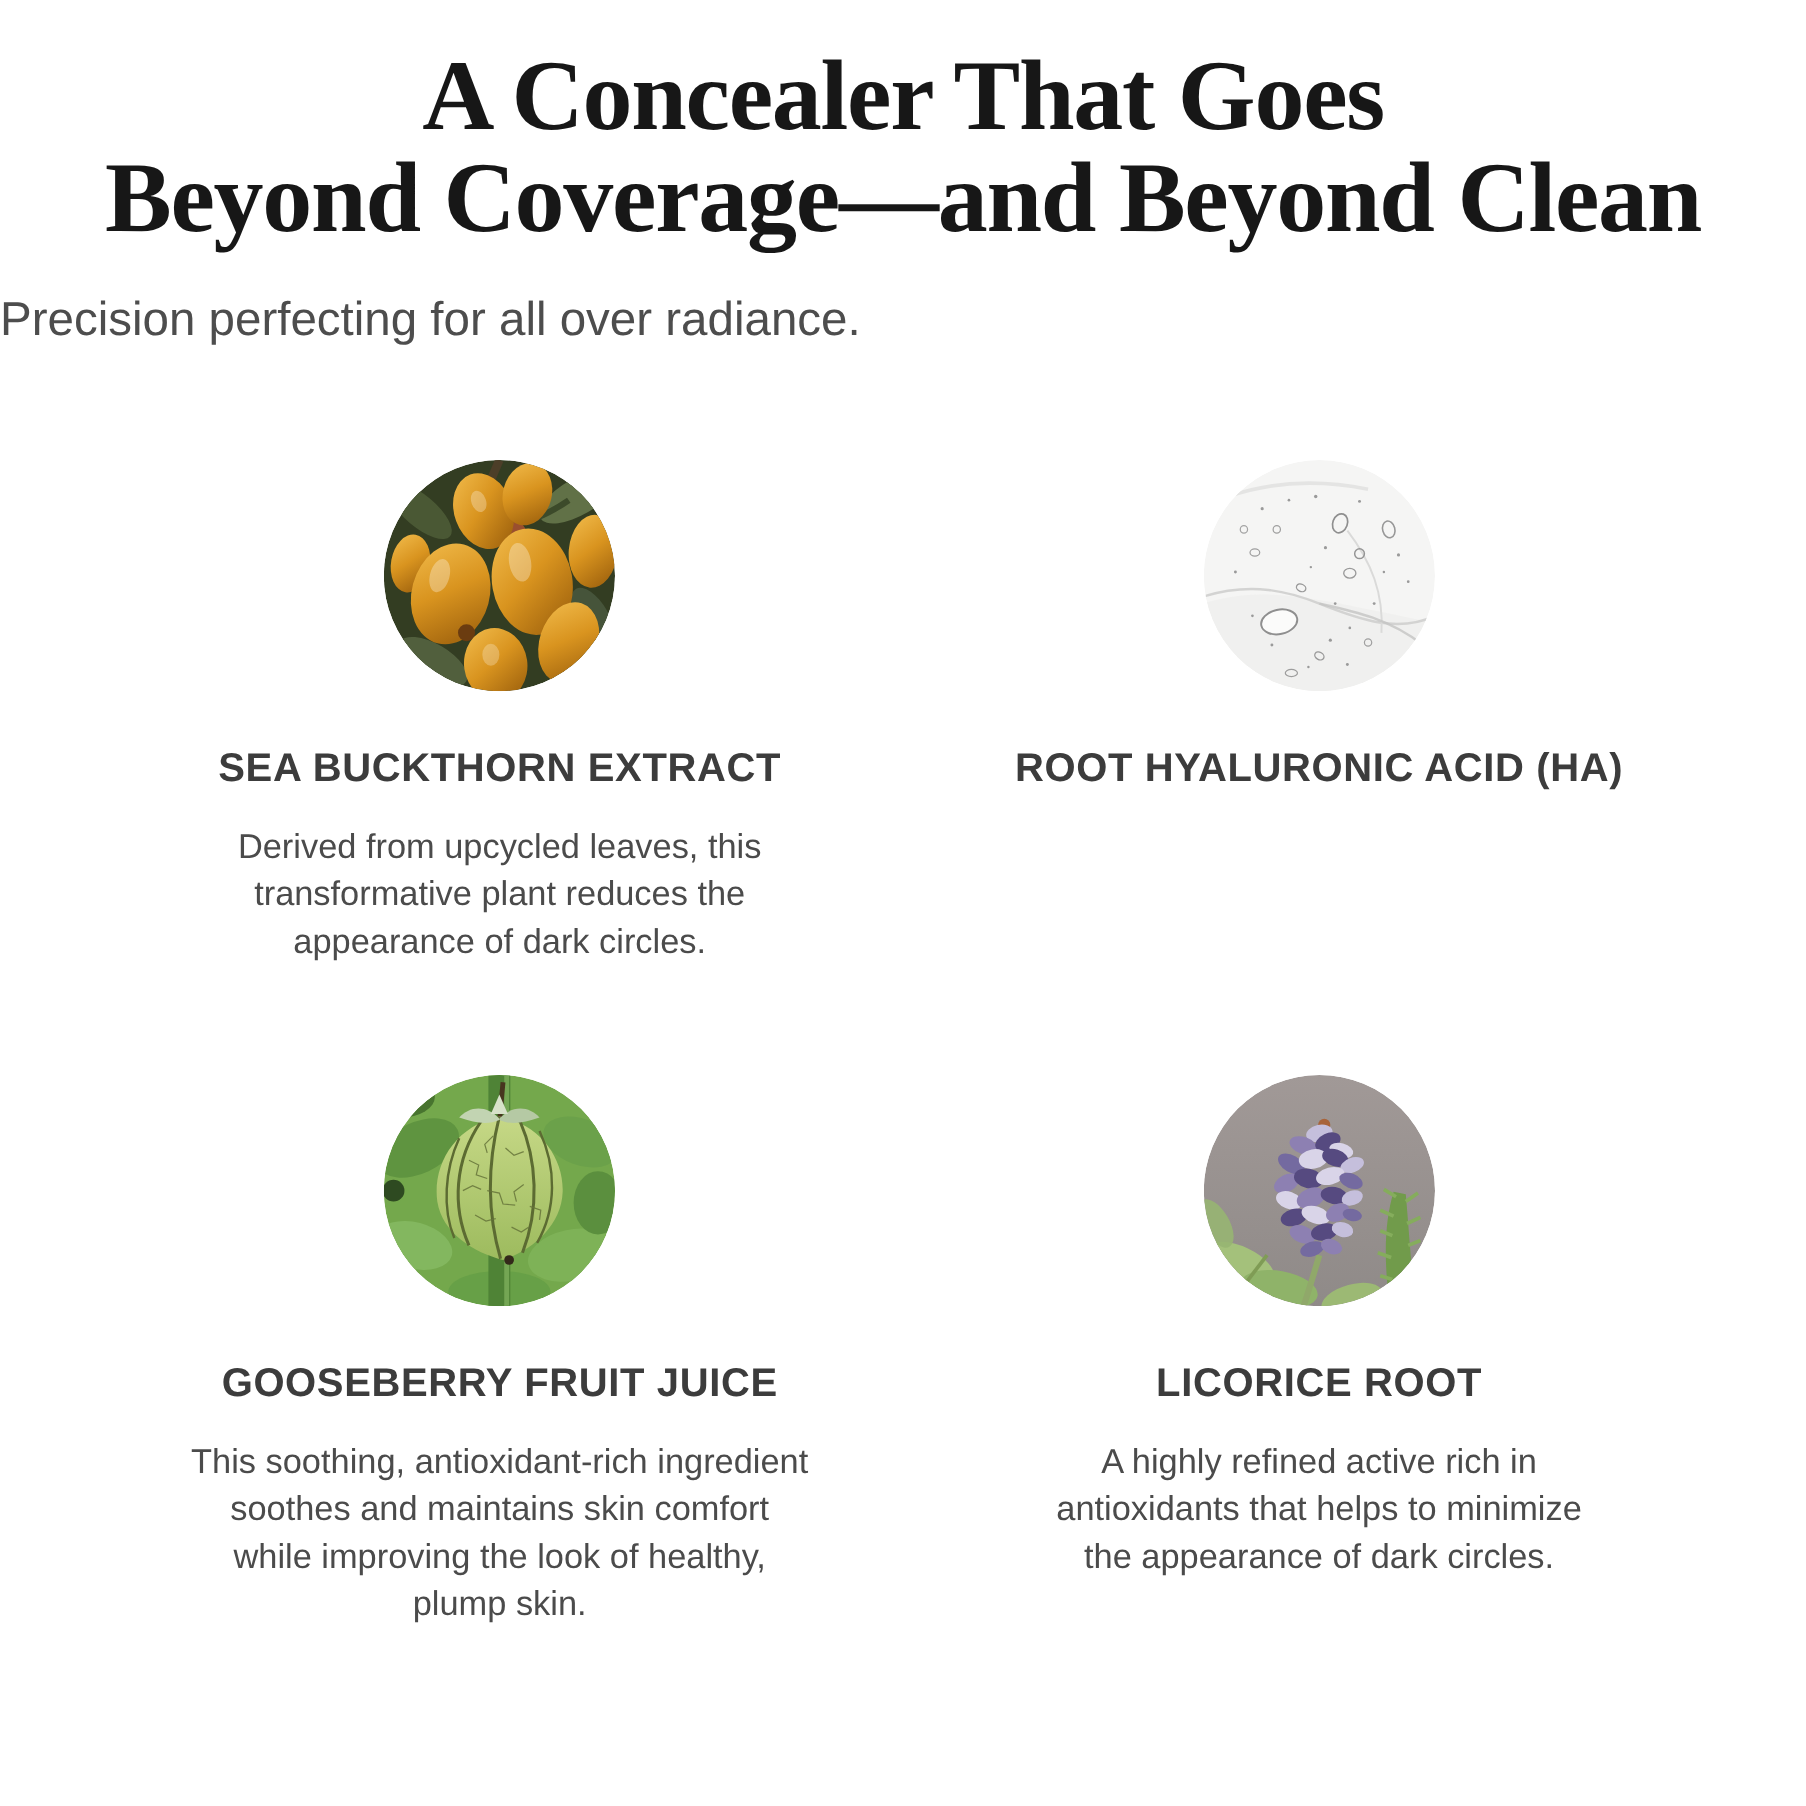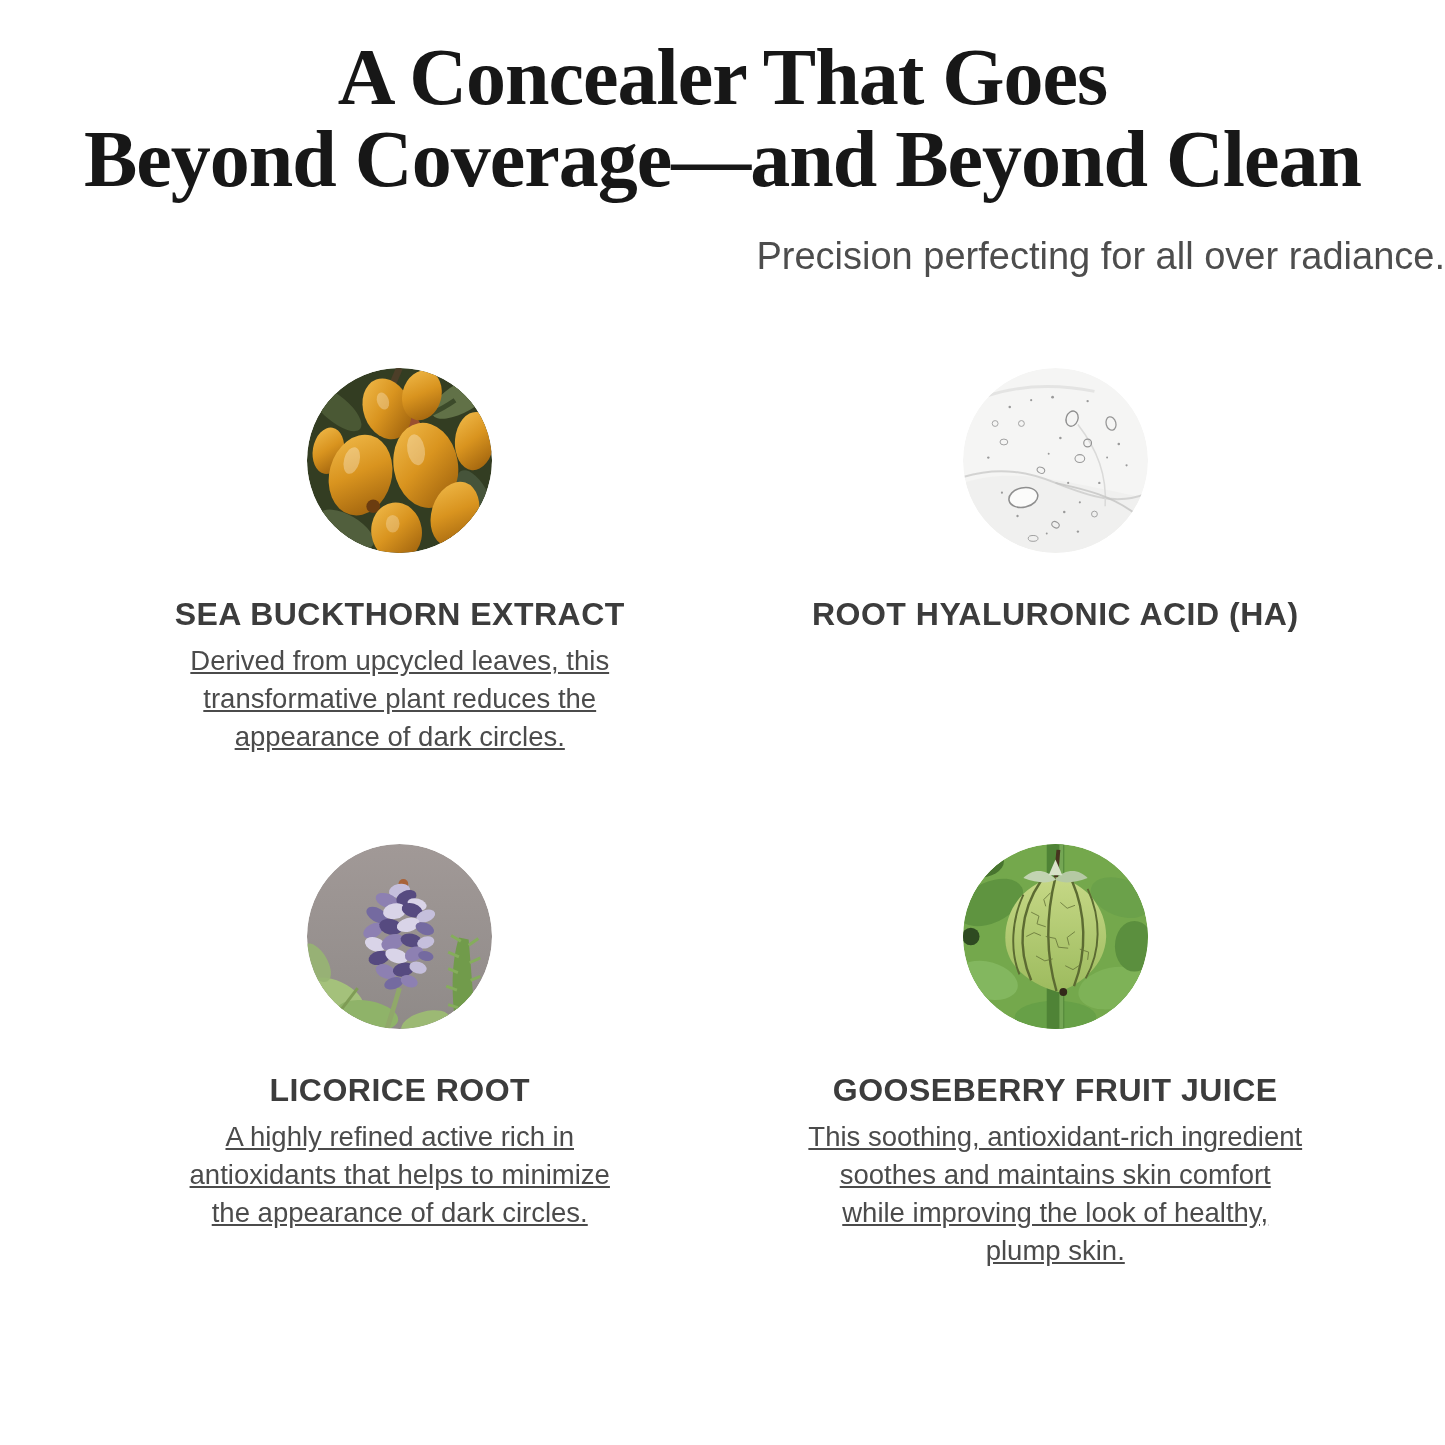--- a/index.html
+++ b/index.html
@@ -17,21 +17,21 @@
     font-family:"Liberation Serif", serif;
     font-weight:700;
     font-size:80px;
     line-height:82px;
     letter-spacing:-1px;
     color:#171717;
     white-space:pre-line;
   }
   .subtitle {
     margin-top:30px;
-    text-align:right;
+    text-align:left;
     font-size:38px;
     line-height:52px;
     color:#4d4d4d;
     white-space:pre-line;
   }
   .grid {
     margin:86px 62px 0 72px;
     display:grid;
     grid-template-columns:1fr 1fr;
     row-gap:88px;
@@ -51,26 +51,25 @@
   .photo svg { display:block; width:185px; height:185px; }
   .card-title {
     margin-top:44px;
     font-size:32px;
     line-height:34px;
     font-weight:bold;
     letter-spacing:0.5px;
     color:#3c3c3c;
   }
   .card-desc {
-    margin-top:11px;
+    margin-top:27px;
     font-size:27.5px;
     line-height:38px;
     color:#4b4b4b;
     white-space:pre-line;
-    text-decoration:underline;
   }
 </style>
 </head>
 <body>
 
 <div class="page">
 
   <div class="headline">A Concealer That Goes
 Beyond Coverage—and Beyond Clean</div>
   <div class="subtitle">Precision perfecting for all over radiance.</div>
@@ -165,20 +164,76 @@
                 <circle cx="40" cy="128" r="1.1"></circle>
                 <circle cx="118" cy="168" r="1.2"></circle>
               <circle cx="86" cy="170" r="1"></circle>
                 <circle cx="148" cy="92" r="1"></circle>
                 <circle cx="108" cy="118" r="1.1"></circle>
             </g>
           </g>
         </svg>
       </div>
       <div class="card-title">ROOT HYALURONIC ACID (HA)</div>
+    </div>
+
+    <div class="card">
+      <div class="photo">
+        <svg viewBox="0 0 190 190" xmlns="http://www.w3.org/2000/svg">
+          <defs>
+            <clipPath id="c4">
+                <circle cx="95" cy="95" r="95"></circle>
+              </clipPath>
+            <linearGradient id="huskG" x1="0" y1="0" x2="0" y2="1">
+              <stop offset="0" stop-color="#c6d886"></stop>
+              <stop offset="1" stop-color="#9dbb5e"></stop>
+            </linearGradient>
+          </defs>
+          <g clip-path="url(#c4)">
+            <rect width="190" height="190" fill="#74a84c"></rect>
+            <ellipse cx="28" cy="60" rx="36" ry="21" fill="#5f9440" transform="rotate(-25 28 60)"></ellipse>
+            <ellipse cx="162" cy="55" rx="32" ry="19" fill="#6ba14a" transform="rotate(20 162 55)"></ellipse>
+            <ellipse cx="25" cy="140" rx="32" ry="19" fill="#83b75f" transform="rotate(15 25 140)"></ellipse>
+            <ellipse cx="154" cy="148" rx="36" ry="21" fill="#7eb257" transform="rotate(-12 154 148)"></ellipse>
+            <ellipse cx="95" cy="178" rx="42" ry="17" fill="#67a047"></ellipse>
+            <ellipse cx="14" cy="18" rx="28" ry="17" fill="#48742f"></ellipse>
+            <ellipse cx="176" cy="105" rx="20" ry="26" fill="#5b8f3e"></ellipse>
+            <circle cx="8" cy="95" r="9" fill="#2e4a21"></circle>
+            <rect x="86" y="0" width="18" height="190" fill="#4f8336"></rect>
+            <rect x="99" y="0" width="4" height="190" fill="#74a654"></rect>
+            <path d="M95,40 C96,28 97,16 98,6" stroke="#47351f" stroke-width="4" fill="none"></path>
+            <path d="M95,34 C58,42 40,74 44,104 C48,130 74,146 98,152 C122,144 146,124 147,96 C148,68 128,40 95,34 Z" fill="url(#huskG)"></path>
+            <path d="M80,38 C58,70 56,108 70,140" stroke="#5c6b32" stroke-width="2.5" fill="none"></path>
+            <path d="M95,34 C86,70 84,110 96,151" stroke="#5c6b32" stroke-width="2.5" fill="none"></path>
+            <path d="M112,38 C126,70 128,110 114,146" stroke="#5c6b32" stroke-width="2.5" fill="none"></path>
+            <path d="M128,46 C142,76 142,110 126,138" stroke="#5c6b32" stroke-width="2" fill="none"></path>
+            <path d="M62,52 C50,78 48,110 58,134" stroke="#5c6b32" stroke-width="2" fill="none"></path>
+            <g stroke="#66743a" stroke-width="1" fill="none" opacity="0.85">
+              <path d="M70,70 l8,4 l-2,8 l9,3"></path>
+              <path d="M100,60 l7,6 l8,-3"></path>
+              <path d="M85,95 l10,2 l3,9 l10,1"></path>
+              <path d="M115,90 l-8,6 l2,8"></path>
+              <path d="M75,115 l9,5 l8,-2"></path>
+              <path d="M105,125 l8,4 l6,-4"></path>
+              <path d="M90,50 l-7,7 l2,7"></path>
+              <path d="M120,108 l9,3 l-1,8"></path>
+              <path d="M65,95 l8,-4 l7,3"></path>
+            </g>
+            <path d="M95,36 C84,24 70,26 62,35 C76,40 86,41 95,37 Z" fill="#c2d4b2"></path>
+            <path d="M95,36 C106,24 120,26 128,35 C114,40 104,41 95,37 Z" fill="#b5c9a4"></path>
+            <path d="M88,32 L95,16 L102,32 Z" fill="#d7e2c9"></path>
+            <circle cx="103" cy="152" r="4" fill="#33291a"></circle>
+          </g>
+        </svg>
+      </div>
+      <div class="card-title">GOOSEBERRY FRUIT JUICE</div>
+      <div class="card-desc" style="max-width:545px">This soothing, antioxidant-rich ingredient
+soothes and maintains skin comfort
+while improving the look of healthy,
+plump skin.</div>
     </div>
 
     <div class="card">
       <div class="photo">
         <svg viewBox="0 0 190 190" xmlns="http://www.w3.org/2000/svg">
           <defs>
             <clipPath id="c3">
                 <circle cx="95" cy="95" r="95"></circle>
               </clipPath>
             <linearGradient id="bgG" x1="0" y1="0" x2="0" y2="1">
@@ -226,70 +281,14 @@
             </g>
           </g>
         </svg>
       </div>
       <div class="card-title">LICORICE ROOT</div>
       <div class="card-desc" style="max-width:480px">A highly refined active rich in
 antioxidants that helps to minimize
 the appearance of dark circles.</div>
     </div>
 
-    <div class="card">
-      <div class="photo">
-        <svg viewBox="0 0 190 190" xmlns="http://www.w3.org/2000/svg">
-          <defs>
-            <clipPath id="c4">
-                <circle cx="95" cy="95" r="95"></circle>
-              </clipPath>
-            <linearGradient id="huskG" x1="0" y1="0" x2="0" y2="1">
-              <stop offset="0" stop-color="#c6d886"></stop>
-              <stop offset="1" stop-color="#9dbb5e"></stop>
-            </linearGradient>
-          </defs>
-          <g clip-path="url(#c4)">
-            <rect width="190" height="190" fill="#74a84c"></rect>
-            <ellipse cx="28" cy="60" rx="36" ry="21" fill="#5f9440" transform="rotate(-25 28 60)"></ellipse>
-            <ellipse cx="162" cy="55" rx="32" ry="19" fill="#6ba14a" transform="rotate(20 162 55)"></ellipse>
-            <ellipse cx="25" cy="140" rx="32" ry="19" fill="#83b75f" transform="rotate(15 25 140)"></ellipse>
-            <ellipse cx="154" cy="148" rx="36" ry="21" fill="#7eb257" transform="rotate(-12 154 148)"></ellipse>
-            <ellipse cx="95" cy="178" rx="42" ry="17" fill="#67a047"></ellipse>
-            <ellipse cx="14" cy="18" rx="28" ry="17" fill="#48742f"></ellipse>
-            <ellipse cx="176" cy="105" rx="20" ry="26" fill="#5b8f3e"></ellipse>
-            <circle cx="8" cy="95" r="9" fill="#2e4a21"></circle>
-            <rect x="86" y="0" width="18" height="190" fill="#4f8336"></rect>
-            <rect x="99" y="0" width="4" height="190" fill="#74a654"></rect>
-            <path d="M95,40 C96,28 97,16 98,6" stroke="#47351f" stroke-width="4" fill="none"></path>
-            <path d="M95,34 C58,42 40,74 44,104 C48,130 74,146 98,152 C122,144 146,124 147,96 C148,68 128,40 95,34 Z" fill="url(#huskG)"></path>
-            <path d="M80,38 C58,70 56,108 70,140" stroke="#5c6b32" stroke-width="2.5" fill="none"></path>
-            <path d="M95,34 C86,70 84,110 96,151" stroke="#5c6b32" stroke-width="2.5" fill="none"></path>
-            <path d="M112,38 C126,70 128,110 114,146" stroke="#5c6b32" stroke-width="2.5" fill="none"></path>
-            <path d="M128,46 C142,76 142,110 126,138" stroke="#5c6b32" stroke-width="2" fill="none"></path>
-            <path d="M62,52 C50,78 48,110 58,134" stroke="#5c6b32" stroke-width="2" fill="none"></path>
-            <g stroke="#66743a" stroke-width="1" fill="none" opacity="0.85">
-              <path d="M70,70 l8,4 l-2,8 l9,3"></path>
-              <path d="M100,60 l7,6 l8,-3"></path>
-              <path d="M85,95 l10,2 l3,9 l10,1"></path>
-              <path d="M115,90 l-8,6 l2,8"></path>
-              <path d="M75,115 l9,5 l8,-2"></path>
-              <path d="M105,125 l8,4 l6,-4"></path>
-              <path d="M90,50 l-7,7 l2,7"></path>
-              <path d="M120,108 l9,3 l-1,8"></path>
-              <path d="M65,95 l8,-4 l7,3"></path>
-            </g>
-            <path d="M95,36 C84,24 70,26 62,35 C76,40 86,41 95,37 Z" fill="#c2d4b2"></path>
-            <path d="M95,36 C106,24 120,26 128,35 C114,40 104,41 95,37 Z" fill="#b5c9a4"></path>
-            <path d="M88,32 L95,16 L102,32 Z" fill="#d7e2c9"></path>
-            <circle cx="103" cy="152" r="4" fill="#33291a"></circle>
-          </g>
-        </svg>
-      </div>
-      <div class="card-title">GOOSEBERRY FRUIT JUICE</div>
-      <div class="card-desc" style="max-width:545px">This soothing, antioxidant-rich ingredient
-soothes and maintains skin comfort
-while improving the look of healthy,
-plump skin.</div>
-    </div>
-
   </div>
 </div>
 
 </body></html>

